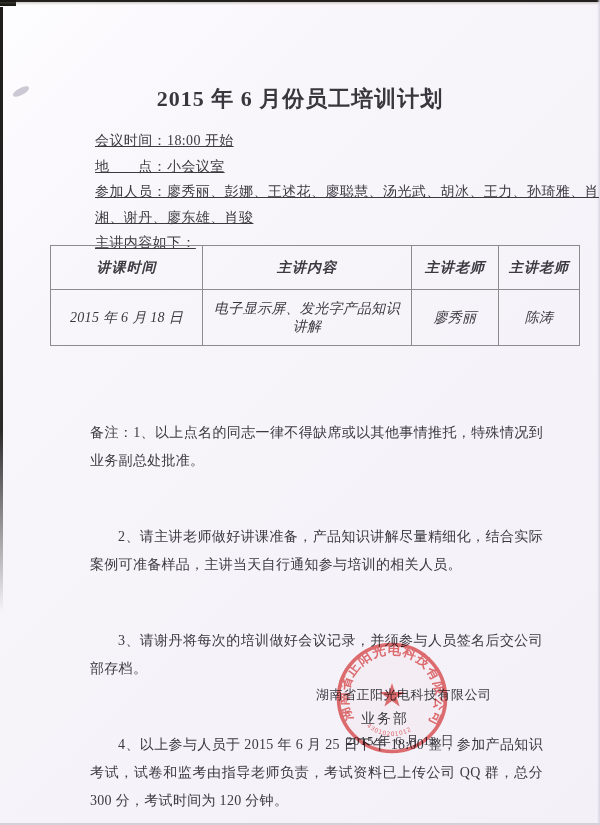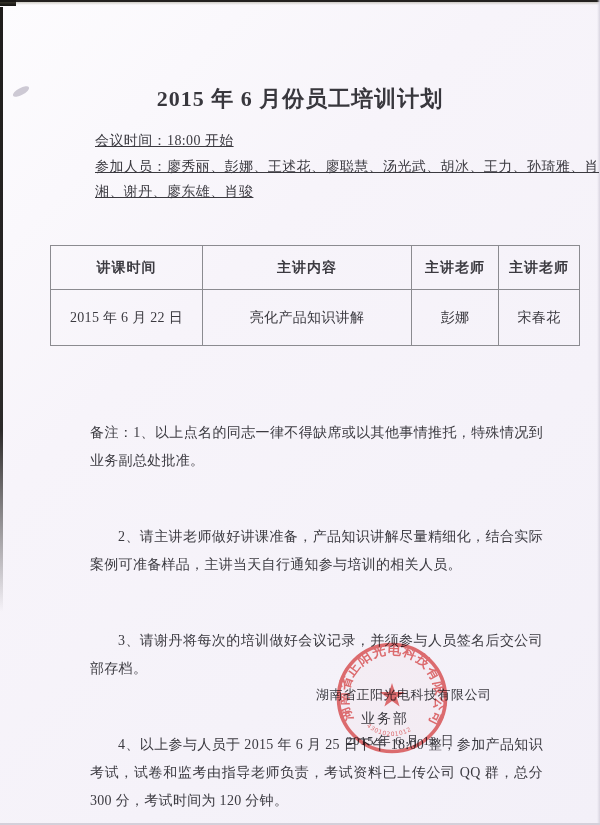--- a/index.html
+++ b/index.html
@@ -23,21 +23,21 @@
 
   .title{position:absolute;top:84px;left:0;width:100%;text-align:center;
     font-size:22px;font-weight:bold;letter-spacing:1px;color:#38373d;}
 
   .meta{position:absolute;top:128px;left:95px;width:452px;font-size:14px;line-height:25.5px;letter-spacing:.4px;}
   .meta div{white-space:pre;text-decoration:underline;}
 
   .schedule{position:absolute;top:245px;left:50px;}
   table{border-collapse:collapse;table-layout:fixed;width:493px;}
   th,td{border:1px solid #8b8b90;text-align:center;vertical-align:middle;
-    font-size:14px;padding:0 4px;overflow:hidden;}
+    font-size:14px;padding:0 4px;overflow:hidden;font-style:italic;}
   th{height:43px;font-weight:bold;letter-spacing:1px;}
   td{height:55px;letter-spacing:.3px;}
   .c0{width:143px}.c1{width:200px}.c2{width:78px}.c3{width:72px}
 
   .notes{position:absolute;top:419px;left:90px;width:453px;font-size:14px;
     line-height:28px;text-align:justify;letter-spacing:.3px;}
   .notes p{margin:0;}
   .notes p.ind{text-indent:2em;margin-top:48px;}
 
   .footer{position:absolute;top:0;left:0;width:600px;height:825px;pointer-events:none;}
@@ -58,38 +58,40 @@
   <div class="edge-top-shade"></div>
   <div class="edge-left"></div>
   <div class="edge-right"></div>
   <div class="edge-bottom"></div>
   <div class="smudge"></div>
 
   <div class="title">2015 年 6 月份员工培训计划</div>
 
   <div class="meta">
     <div>会议时间：18:00 开始</div>
+    <div>地　　点：小会议室</div>
     <div>参加人员：廖秀丽、彭娜、王述花、廖聪慧、汤光武、胡冰、王力、孙琦雅、肖</div>
     <div>湘、谢丹、廖东雄、肖骏</div>
+    <div>主讲内容如下：</div>
   </div>
 
   <div class="schedule">
     <table>
       <tbody>
           <tr>
         <th class="c0">讲课时间</th>
         <th class="c1">主讲内容</th>
         <th class="c2">主讲老师</th>
         <th class="c3">主讲老师</th>
       </tr>
       <tr>
-        <td>2015 年 6 月 22 日</td>
-        <td>亮化产品知识讲解</td>
-        <td>彭娜</td>
-        <td>宋春花</td>
+        <td>2015 年 6 月 18 日</td>
+        <td>电子显示屏、发光字产品知识讲解</td>
+        <td>廖秀丽</td>
+        <td>陈涛</td>
       </tr>
     </tbody>
       </table>
   </div>
 
   <div class="notes">
     <p>备注：1、以上点名的同志一律不得缺席或以其他事情推托，特殊情况到业务副总处批准。</p>
     <p class="ind">2、请主讲老师做好讲课准备，产品知识讲解尽量精细化，结合实际案例可准备样品，主讲当天自行通知参与培训的相关人员。</p>
     <p class="ind">3、请谢丹将每次的培训做好会议记录，并须参与人员签名后交公司部存档。</p>
     <p class="ind">4、以上参与人员于 2015 年 6 月 25 日下午 18:00 整，参加产品知识考试，试卷和监考由指导老师负责，考试资料已上传公司 QQ 群，总分 300 分，考试时间为 120 分钟。</p>

